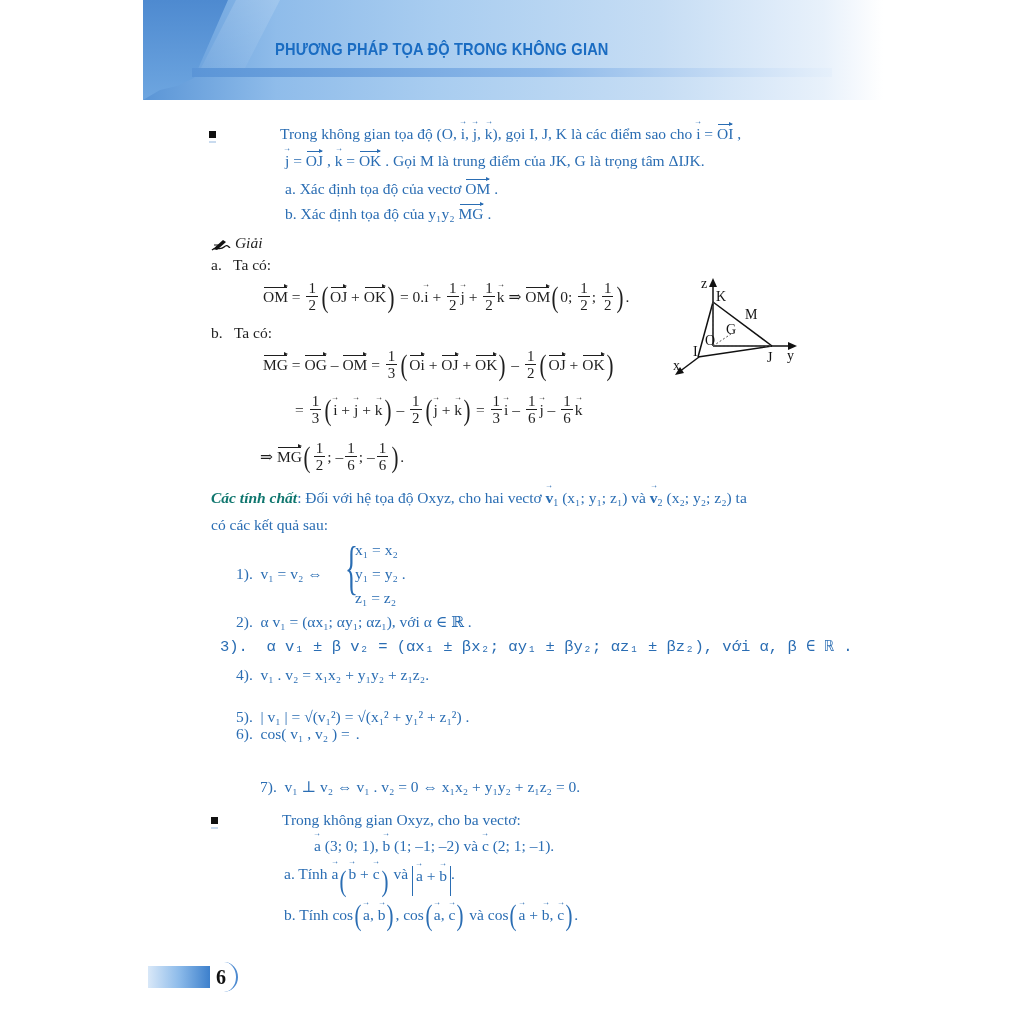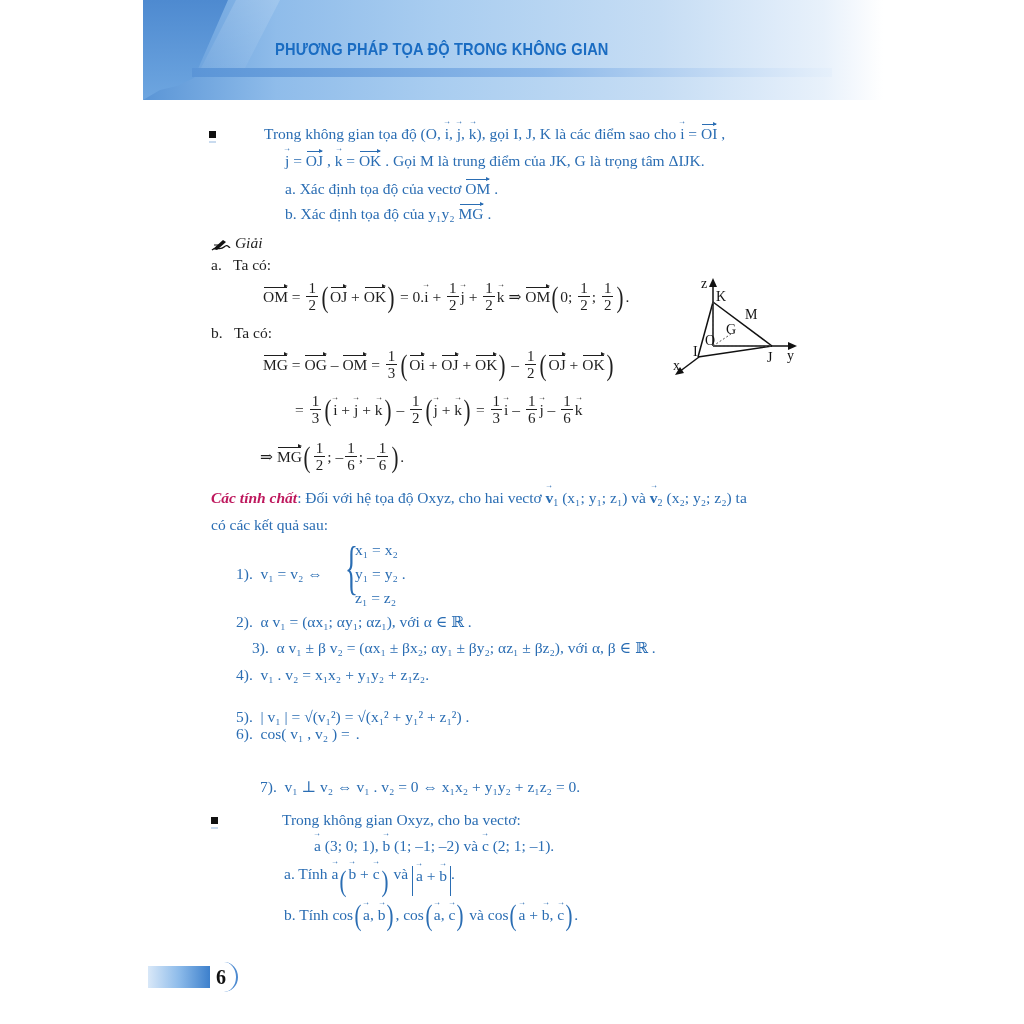--- a/index.html
+++ b/index.html
@@ -86,21 +86,21 @@
 </head>
 <body>
 
 <div class="header-band"></div>
 <div class="header-tab"></div>
 <div class="header-slant"></div>
 <div class="header-strip"></div>
 <div class="header-title">PHƯƠNG PHÁP TỌA ĐỘ TRONG  KHÔNG GIAN</div>
 
 <div class="bullet" style="left:209px; top:131px;"></div>
-<div class="line blue" style="left:264px; top:126px;">
+<div class="line blue" style="left:280px; top:126px;">
   <span>Trong không gian tọa độ (O, </span><span class="arr">i</span><span>, </span><span class="arr">j</span><span>, </span><span class="arr">k</span><span>), gọi I, J, K là các điểm sao cho </span><span class="arr">i</span><span> = </span><span class="vec">OI</span><span> ,</span>
 </div>
 <div class="line blue" style="left:285px; top:153px;">
   <span class="arr">j</span><span> = </span><span class="vec">OJ</span><span> , </span><span class="arr">k</span><span> = </span><span class="vec">OK</span><span> . Gọi M là trung điểm của JK, G là trọng tâm ΔIJK.</span>
 </div>
 <div class="line blue" style="left:285px; top:181px;">
   <span>a. Xác định tọa độ của vectơ </span><span class="vec">OM</span><span> .</span>
 </div>
 <div class="line blue" style="left:285px; top:206px;">
   <span>b. Xác định tọa độ của y₁y₂ </span><span class="vec">MG</span><span> .</span>
@@ -280,36 +280,36 @@
     <span style="white-space:pre;">; –</span>
   <span class="frac">
       <span class="num">1</span>
       <span class="den">6</span>
     </span>
   <span class="big-paren">)</span>
     <span>.</span>
 </div>
 
 <div class="line blue" style="left:211px; top:490px;">
-  <span style="font-weight:bold; font-style:italic; color:#be185d;">Các tính chất</span><span>: Đối với hệ tọa độ Oxyz, cho hai vectơ </span><b class="arr">v</b><sub>1</sub><span> (x₁; y₁; z₁) và </span><b class="arr">v</b><sub>2</sub><span> (x₂; y₂; z₂) ta</span>
+  <span style="font-weight:bold; font-style:italic; color:#0f766e;">Các tính chất</span><span>: Đối với hệ tọa độ Oxyz, cho hai vectơ </span><b class="arr">v</b><sub>1</sub><span> (x₁; y₁; z₁) và </span><b class="arr">v</b><sub>2</sub><span> (x₂; y₂; z₂) ta</span>
 </div>
 <div class="line blue" style="left:211px; top:517px;">có các kết quả sau:</div>
 
 <div class="line blue" style="left:236px; top:566px;">
   <span>1).</span>&nbsp;&nbsp;<span>v₁ = v₂ ⇔</span>
 </div>
 <div class="brace blue" style="left:345px; top:537px;">{</div>
 <div class="line blue" style="left:355px; top:542px;">x₁ = x₂</div>
 <div class="line blue" style="left:355px; top:566px;">y₁ = y₂ .</div>
 <div class="line blue" style="left:355px; top:590px;">z₁ = z₂</div>
 
 <div class="line blue" style="left:236px; top:614px;">
   <span>2).</span>&nbsp;&nbsp;<span>α v₁ = (αx₁; αy₁; αz₁), với α ∈ ℝ .</span>
 </div>
-<div class="line blue" style="left:252px; top:640px;">
+<div class="line blue" style="left:220px; top:640px;font-family:Liberation Mono, monospace;">
   <span>3).</span>&nbsp;&nbsp;<span>α v₁ ± β v₂ = (αx₁ ± βx₂; αy₁ ± βy₂; αz₁ ± βz₂), với α, β ∈ ℝ .</span>
 </div>
 <div class="line blue" style="left:236px; top:667px;">
   <span>4).</span>&nbsp;&nbsp;<span>v₁ . v₂ = x₁x₂ + y₁y₂ + z₁z₂.</span>
 </div>
 <div class="line blue" style="left:236px; top:697px;margin-top:12px;">
   <span>5).</span>&nbsp;&nbsp;<span>| v₁ | = √(v₁²) = √(x₁² + y₁² + z₁²) .</span>
 </div>
 
 <div class="line blue" style="left:236px; top:726px; display:flex; align-items:center;">

